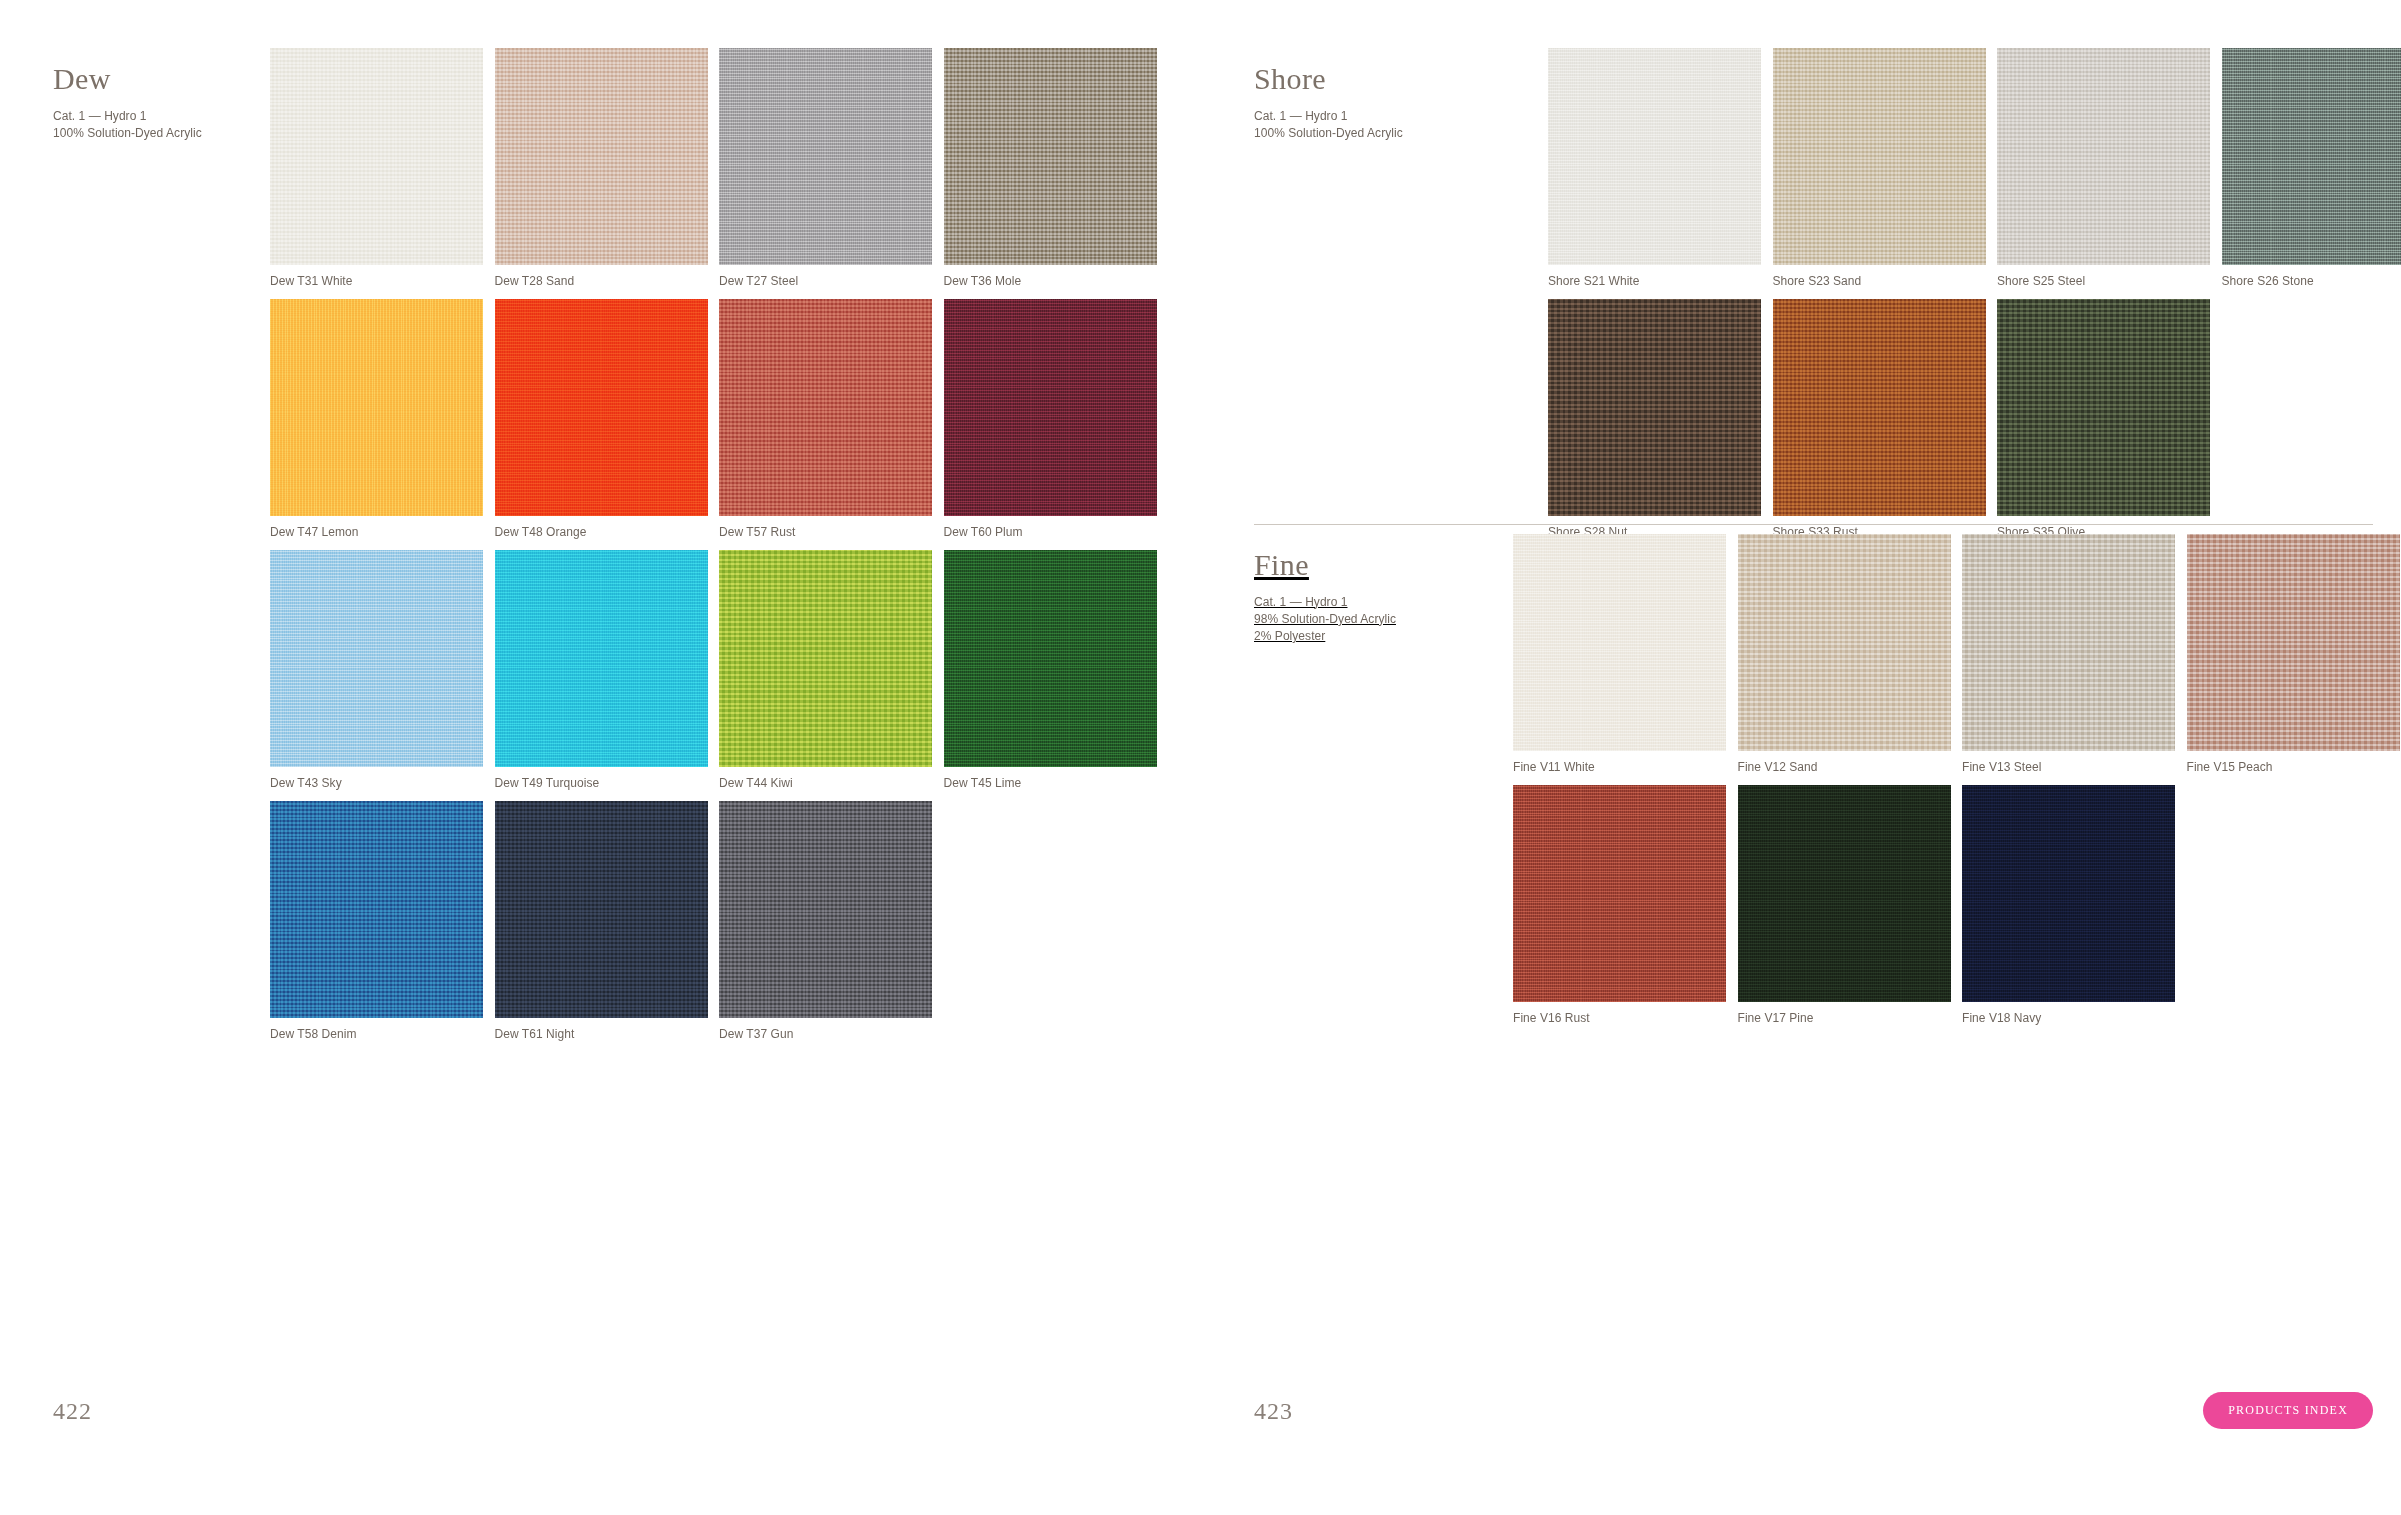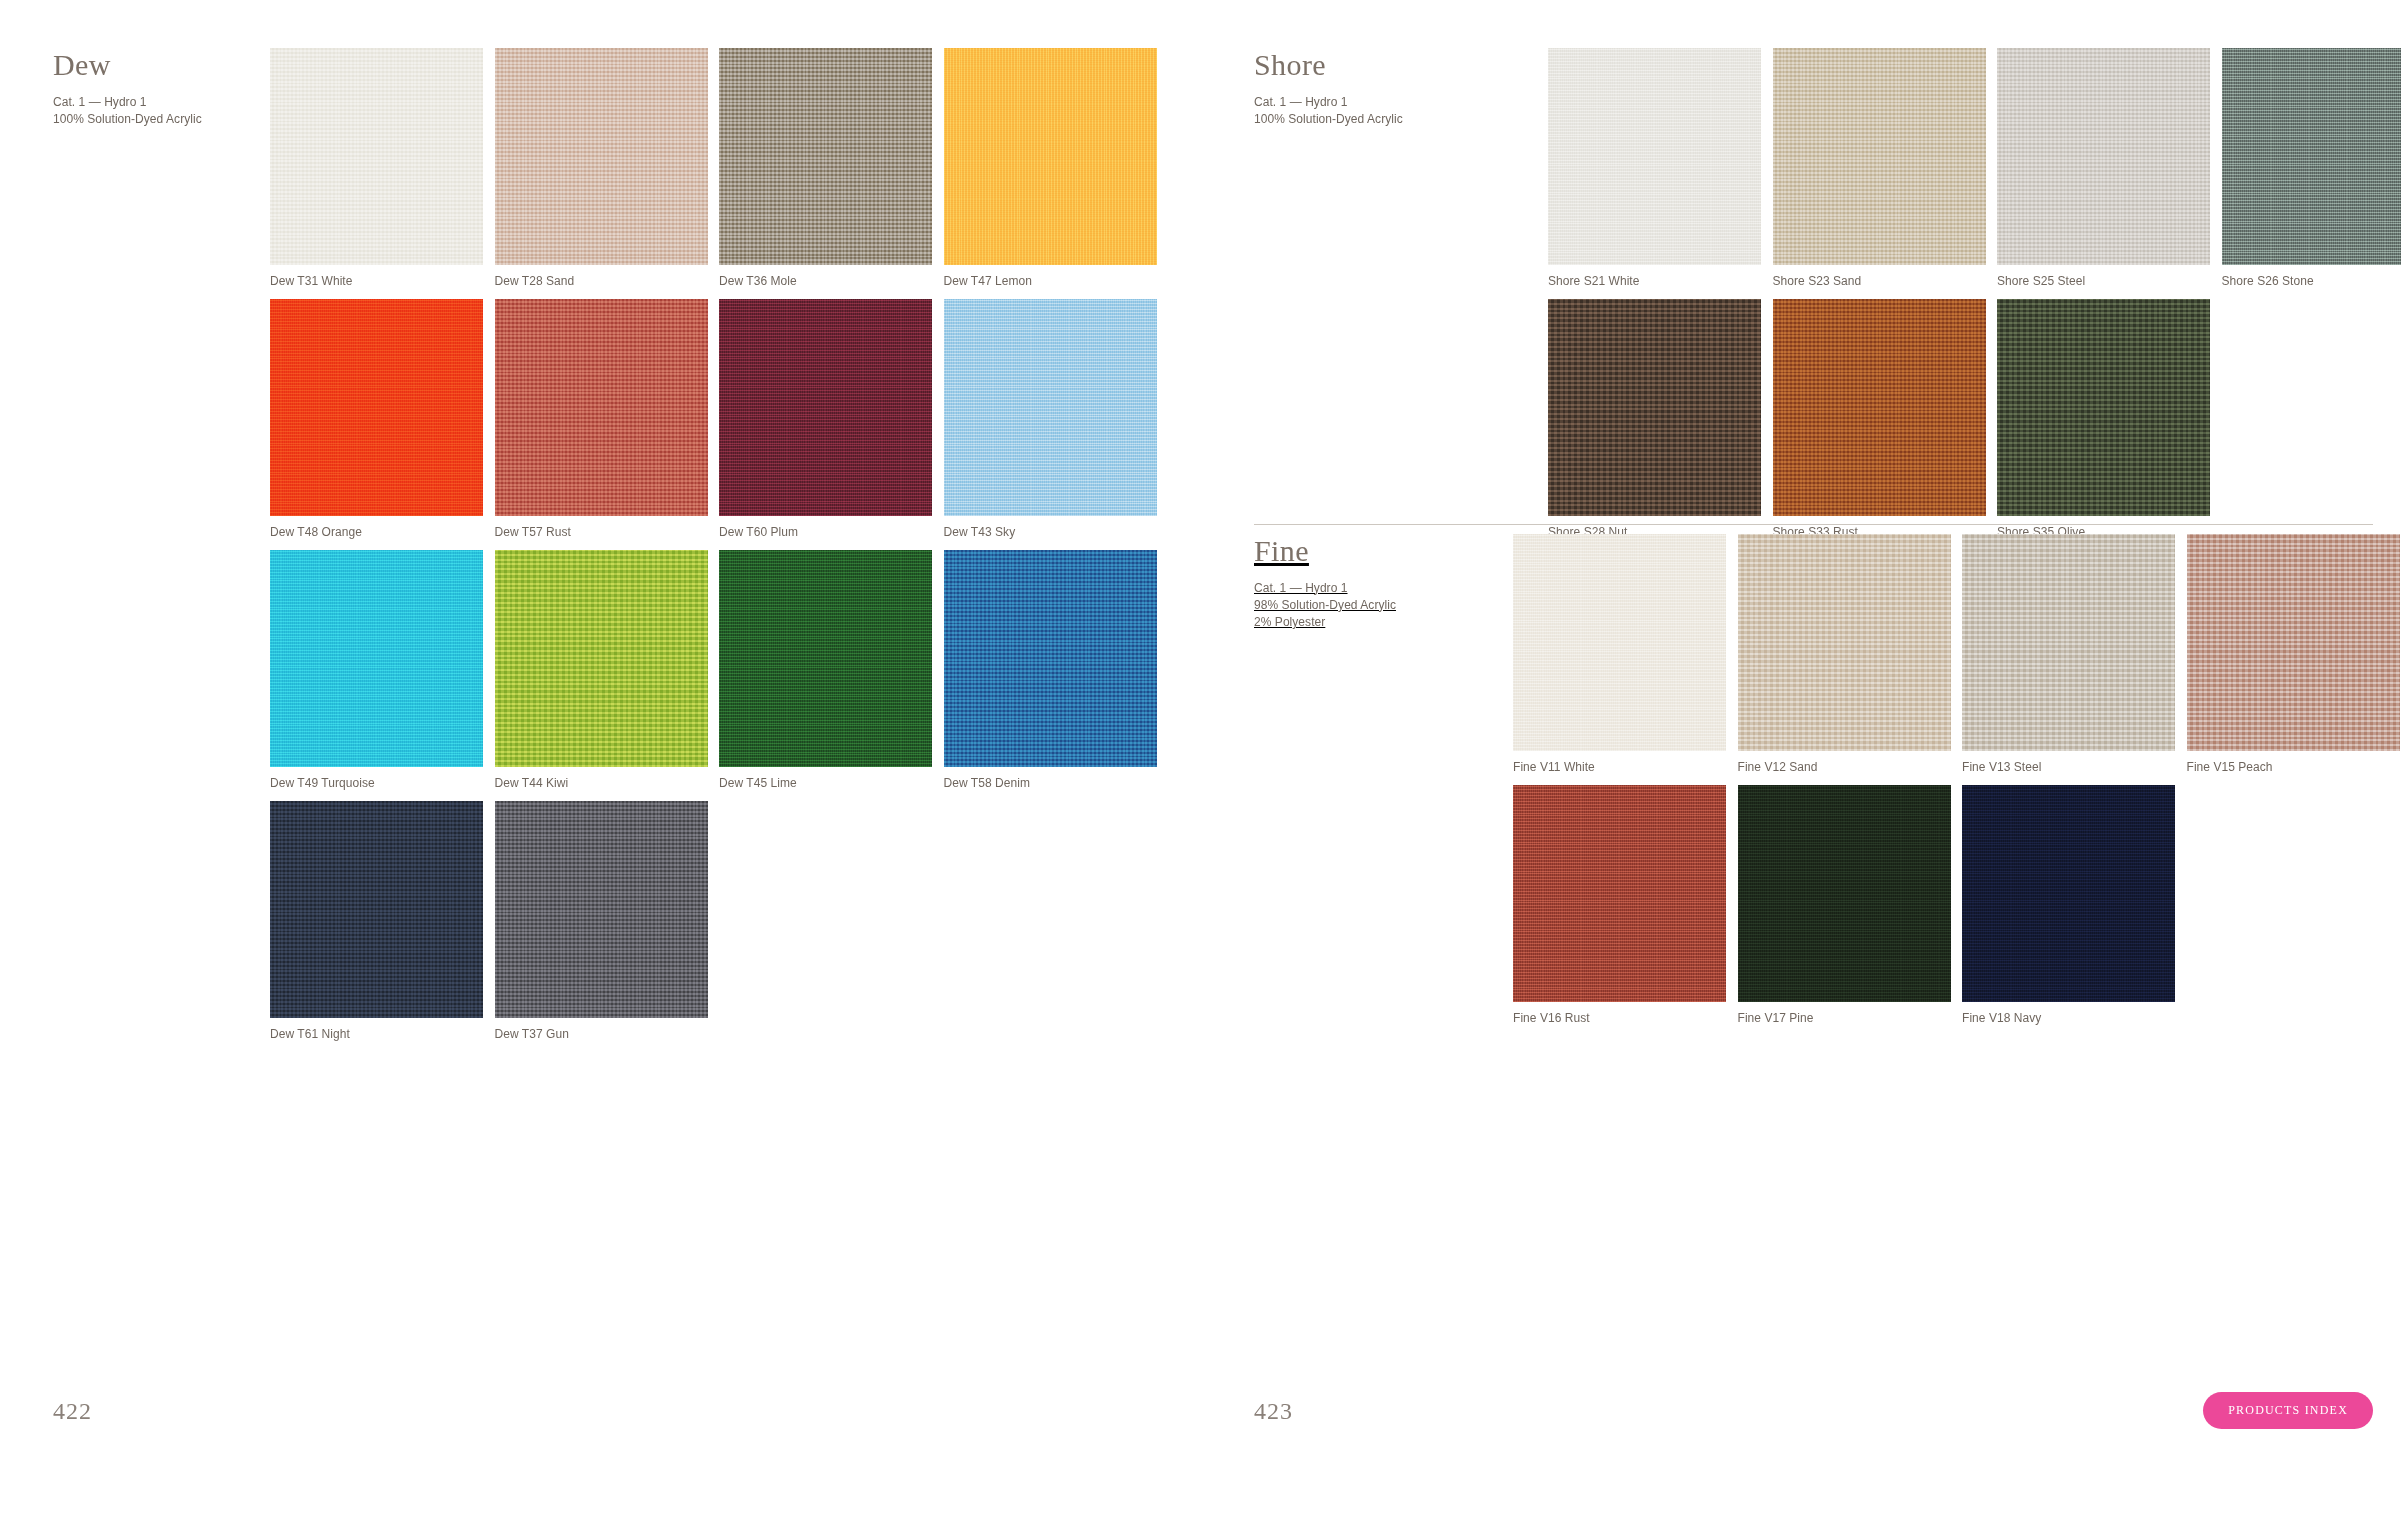--- a/index.html
+++ b/index.html
@@ -33,20 +33,21 @@
     position: absolute;
     width: 317px;
   }
   .section-title {
     font-family: "Liberation Serif", serif;
     font-size: 30px;
     font-weight: 400;
     color: #7c7168;
     letter-spacing: 0.4px;
     line-height: 1.1;
+    margin-top: 14px;
   }
   .section-meta {
     margin-top: 12.5px;
     font-family: "Liberation Sans", sans-serif;
     font-size: 12px;
     line-height: 1.45;
     color: #6f665e;
     letter-spacing: 0.05px;
   }
   .section-rule {
@@ -184,20 +185,24 @@
       <div class="grid" style="left:270px; top:48px;">
         <div class="cell">
           <div class="swatch weave-coarse" style="background-color: rgb(236, 234, 227);"></div>
           <div class="swatch-label">Dew T31 White</div>
         </div>
         <div class="cell">
           <div class="swatch weave-coarse" style="background-color: rgb(214, 189, 173);"></div>
           <div class="swatch-label">Dew T28 Sand</div>
         </div>
         <div class="cell">
+          <div class="swatch weave-fine" style="background-color: rgb(167, 166, 168);"></div>
+          <div class="swatch-label">Dew T27 Steel</div>
+        </div>
+        <div class="cell">
           <div class="swatch weave-coarse" style="background-color: rgb(155, 145, 128);"></div>
           <div class="swatch-label">Dew T36 Mole</div>
         </div>
 
         <div class="cell">
           <div class="swatch weave-vert" style="background-color: rgb(251, 192, 74);"></div>
           <div class="swatch-label">Dew T47 Lemon</div>
         </div>
         <div class="cell">
           <div class="swatch weave-fine" style="background-color: rgb(239, 63, 25);"></div>

